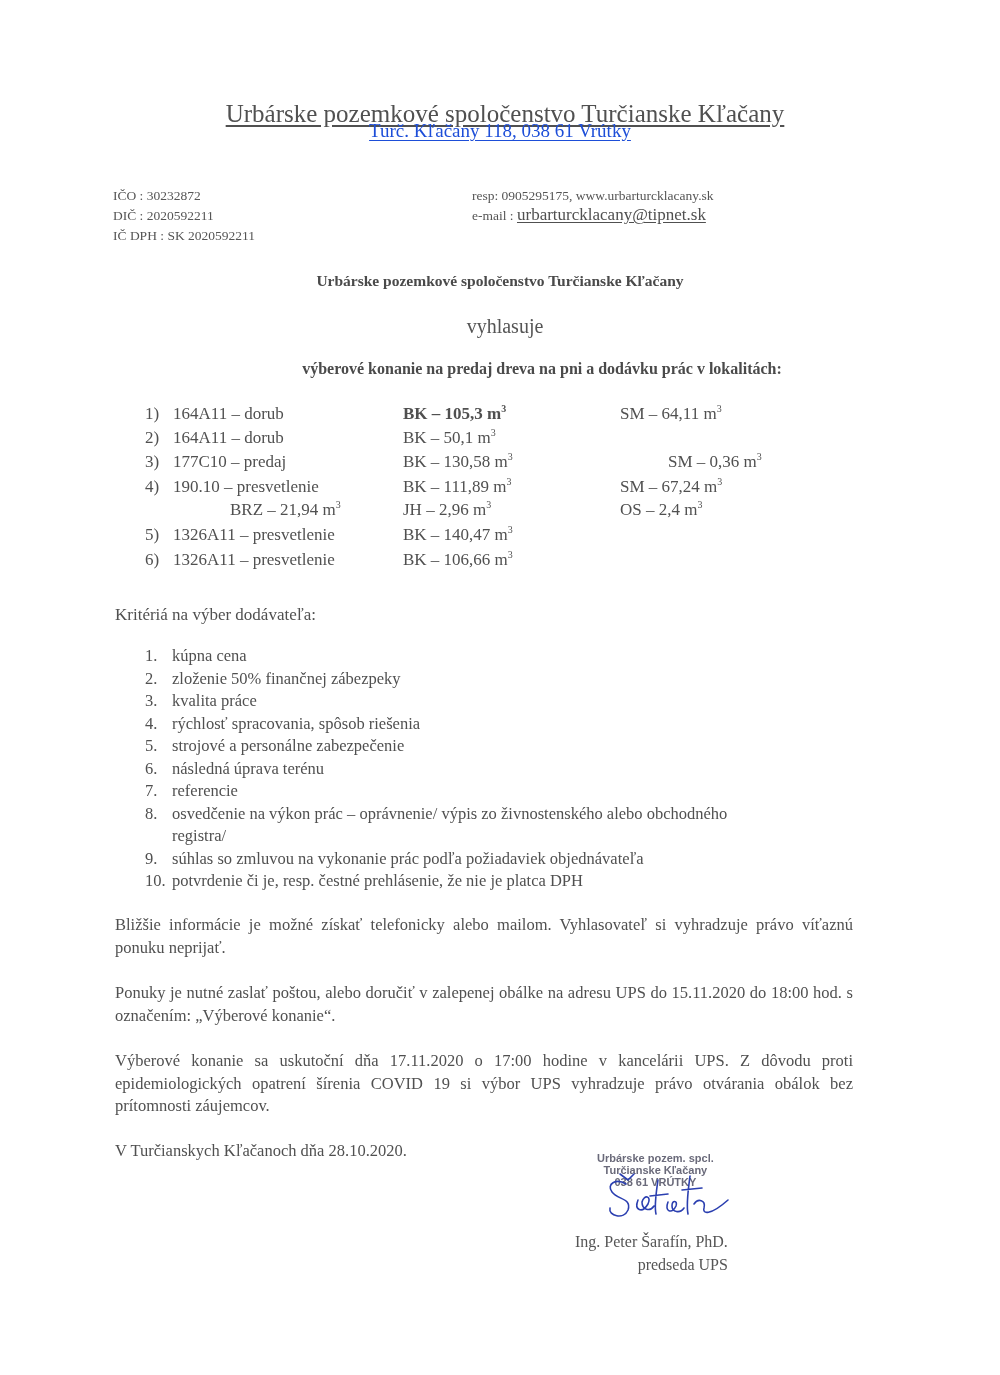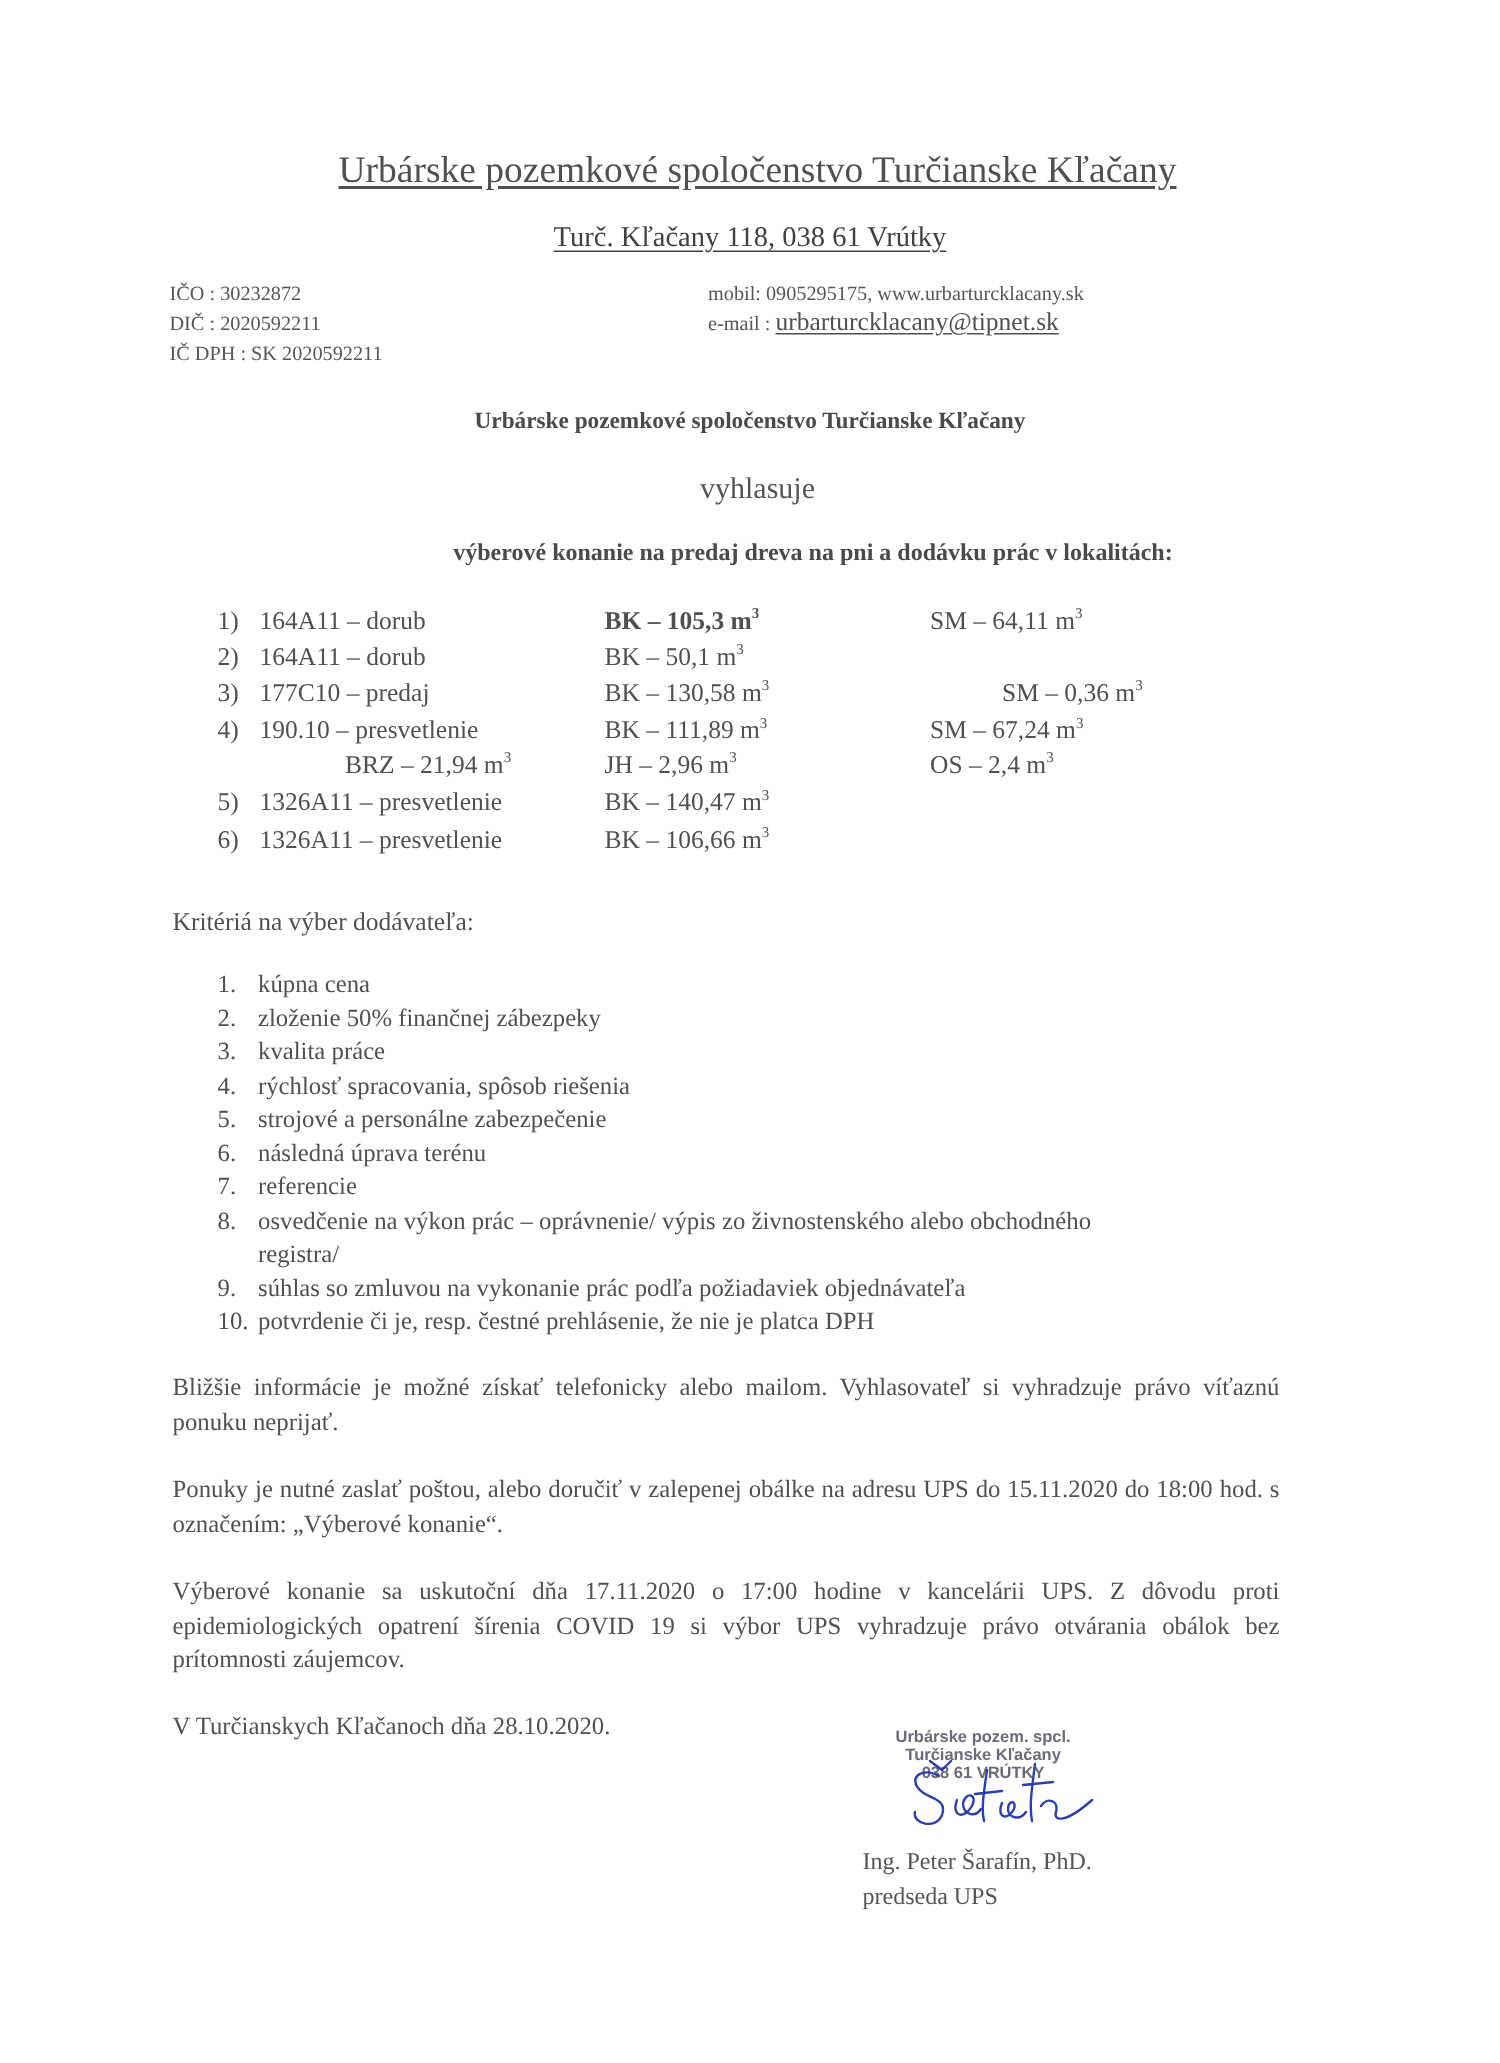--- a/index.html
+++ b/index.html
@@ -9,23 +9,23 @@
       color: #4a4a4a;
     }
     .abs { position: absolute; white-space: nowrap; }
     .title {
       left: 0; width: 1000px; top: 100px; text-align: center;
       font-size: 25px; text-decoration: underline; text-underline-offset: 3px;
       color: #505050;
       padding-left: 10px; box-sizing: border-box;
     }
     .address {
-      left: 0; width: 1000px; top: 148px; text-align: center;
+      left: 0; width: 1000px; top: 120px; text-align: center;
       font-size: 19px; text-decoration: underline; text-underline-offset: 3px;
-      color: #404040; padding-left: 0; box-sizing: border-box;
+      color: #1d4ed8; padding-left: 0; box-sizing: border-box;
     }
     .ids { left: 113px; top: 186px; font-size: 13.5px; line-height: 20px; color: #555; }
     .contact { left: 472px; top: 186px; font-size: 13.5px; line-height: 20px; color: #555; }
     .contact .email-link { font-size: 17px; text-decoration: underline; text-underline-offset: 2px; color: #505050; }
     .center-bold {
       left: 0; width: 1000px; text-align: center; font-weight: bold;
       font-size: 15.5px; color: #4a4a4a; padding-left: 0px; box-sizing: border-box;
     }
     .center-plain {
       left: 0; width: 1000px; text-align: center; font-size: 20px; color: #555;
@@ -41,36 +41,36 @@
     .crit-item .n { position: absolute; left: 0; }
     .para {
       left: 115px; width: 738px; font-size: 16.5px; color: #505050;
       line-height: 22.5px; white-space: normal; text-align: justify;
     }
     .stamp {
       left: 597px; top: 1152px; font-family: Liberation Sans, sans-serif;
       font-weight: bold; font-size: 11px; line-height: 12px; color: #6a6a7a; text-align: center;
     }
     .signature { left: 598px; top: 1170px; }
-    .signer { left: 575px; top: 1230px; font-size: 16px; color: #555; line-height: 23px; text-align: left; }
+    .signer { left: 575px; top: 1230px; font-size: 16px; color: #555; line-height: 23px; text-align: right; }
   </style>
 </head>
 <body>
 
 <div class="abs title">Urbárske pozemkové spoločenstvo Turčianske Kľačany</div>
 <div class="abs address">Turč. Kľačany 118, 038 61 Vrútky</div>
 
 <div class="abs ids">
   <div>IČO : 30232872</div>
   <div>DIČ : 2020592211</div>
   <div>IČ DPH : SK 2020592211</div>
 </div>
 
 <div class="abs contact">
-  <div>mobil: 0905295175, www.urbarturcklacany.sk</div>
+  <div>resp: 0905295175, www.urbarturcklacany.sk</div>
   <div style="line-height:18px;">
     <span>e-mail : </span><span class="email-link">urbarturcklacany@tipnet.sk</span>
   </div>
 </div>
 
 <div class="abs center-bold" style="top:272px;">Urbárske pozemkové spoločenstvo Turčianske Kľačany</div>
 <div class="abs center-plain" style="top:315px;">vyhlasuje</div>
 <div class="abs center-bold" style="top:360px; font-size:16px;margin-left:42px;">výberové konanie na predaj dreva na pni  a dodávku prác v lokalitách:</div>
 
 <div id="locations">

